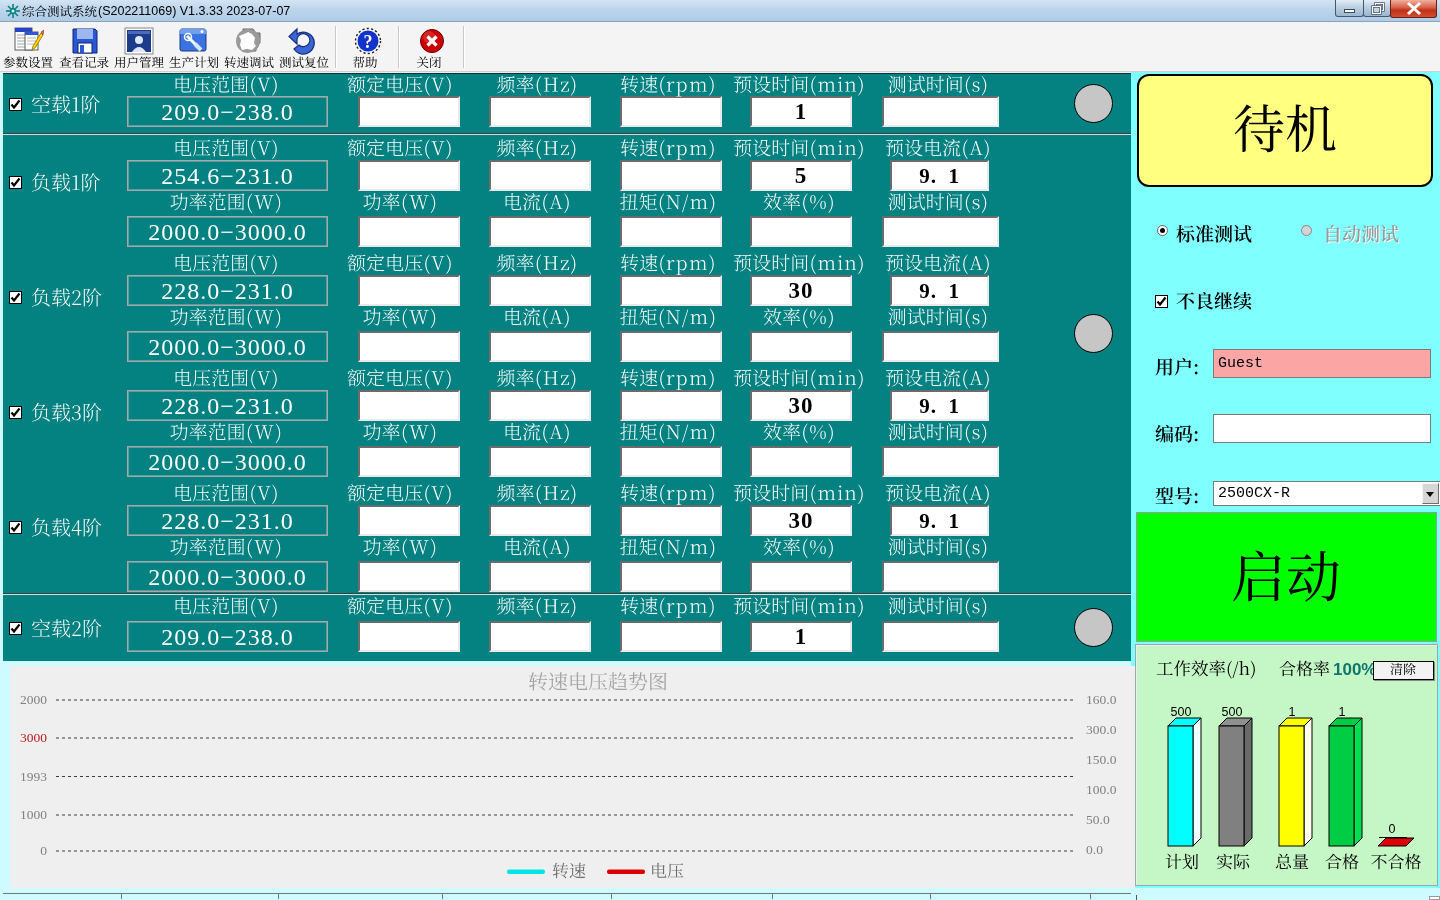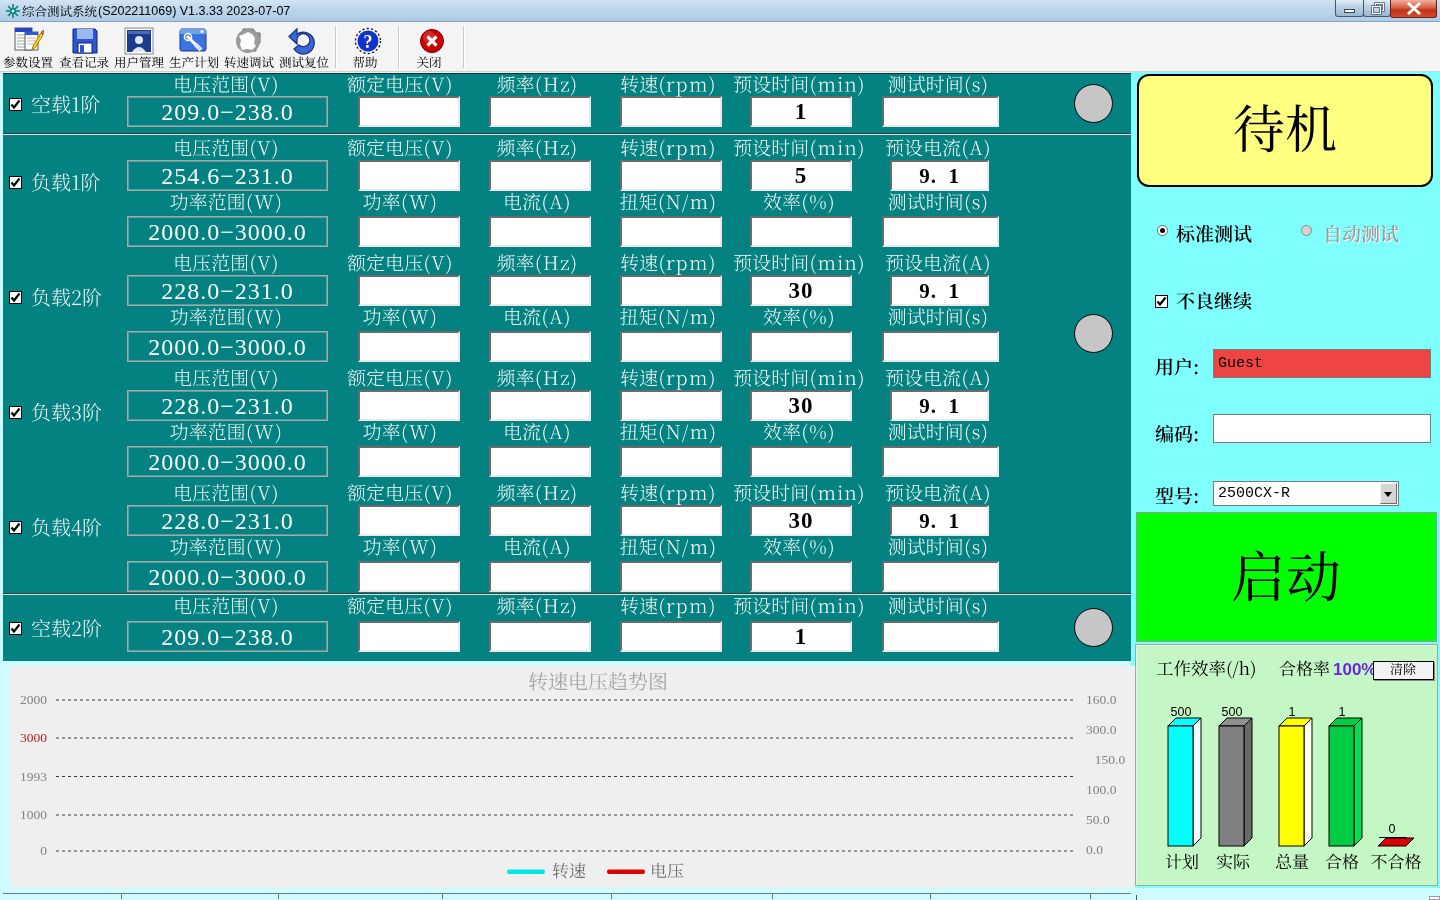--- a/index.html
+++ b/index.html
@@ -220,33 +220,33 @@
 <div class="abs" style="left:1131px;top:72px;width:309px;height:816px;background:#80ffff"></div>
 <div class="abs" style="left:1137px;top:74px;width:296px;height:113px;background:#ffff80;border:2px solid #000;border-radius:12px"></div>
 <div class="abs" style="left:1157px;top:225px;width:11px;height:11px;border-radius:50%;background:#fff;border:1px solid #666"></div>
 <div class="abs" style="left:1160px;top:228px;width:5px;height:5px;border-radius:50%;background:#000"></div>
 <div class="abs" style="left:1301px;top:225px;width:11px;height:11px;border-radius:50%;background:#d4d4d4;border:1px solid #888"></div>
 <div style="position:absolute;left:1155px;top:295px;width:13px;height:13px;background:#fff;border:1px solid #000">
     <svg width="11" height="11" viewBox="0 0 11 11" style="position:absolute;left:0;top:0">
       <path d="M1.5 5.5 L4 8.5 L9.5 1.5" stroke="#000" stroke-width="2.2" fill="none"></path>
     </svg>
   </div>
-<div class="abs" style="left:1213px;top:349px;width:218px;height:29px;background:#ef4444;border:1px solid #7b7b7b">
+<div class="abs" style="left:1213px;top:349px;width:218px;height:29px;background:#fca5a5;border:1px solid #7b7b7b">
     <div style="position:absolute;left:4px;top:5px;font:15px 'Liberation Mono',monospace;color:#000">Guest</div>
   </div>
 <div class="abs" style="left:1213px;top:414px;width:218px;height:29px;background:#fff;border:1px solid #7b7b7b"></div>
-<div class="abs" style="left:1213px;top:481px;width:186px;height:25px;background:#fff;border:1px solid #7b7b7b">
+<div class="abs" style="left:1213px;top:481px;width:228px;height:25px;background:#fff;border:1px solid #7b7b7b">
     <div style="position:absolute;left:4px;top:3px;font:15px 'Liberation Mono',monospace;color:#000">2500CX-R</div>
     <div style="position:absolute;right:1px;top:1px;width:17px;height:21px;background:#d6d6d6;border:1px solid;border-color:#f5f5f5 #6e6e6e #6e6e6e #f5f5f5"><svg width="15" height="19">
         <polygon points="3,8 11,8 7,13" fill="#000"></polygon>
       </svg></div>
   </div>
 <div class="abs" style="left:1136px;top:512px;width:301px;height:130px;background:#00ff00;border:1px solid #9a9a9a"></div>
 <div class="abs" style="left:1135px;top:644px;width:303px;height:242px;background:#c5f6c5;border:1px solid #9aa;box-shadow:inset 1px 1px 0 #eee"></div>
-<div class="abs" style="left:1333px;top:660px;font:bold 17px 'Liberation Sans',sans-serif;color:#6d28d9">100%</div>
+<div class="abs" style="left:1333px;top:660px;font:bold 17px 'Liberation Sans',sans-serif;color:#0f766e">100%</div>
 <div class="abs" style="left:1373px;top:661px;width:61px;height:19px;background:#f2f2f2;border:1px solid #000;box-shadow:1px 1px 0 #888"></div>
 <div class="abs" style="left:1161px;top:705px;width:40px;text-align:center;font:12.5px 'Liberation Sans',sans-serif;color:#000">500</div>
 <div class="abs" style="left:1212px;top:705px;width:40px;text-align:center;font:12.5px 'Liberation Sans',sans-serif;color:#000">500</div>
 <div class="abs" style="left:1272px;top:705px;width:40px;text-align:center;font:12.5px 'Liberation Sans',sans-serif;color:#000">1</div>
 <div class="abs" style="left:1322px;top:705px;width:40px;text-align:center;font:12.5px 'Liberation Sans',sans-serif;color:#000">1</div>
 <div class="abs" style="left:1372px;top:822px;width:40px;text-align:center;font:12.5px 'Liberation Sans',sans-serif;color:#000">0</div>
 <div class="abs" style="left:1379px;top:836.5px;width:28px;height:1px;background:#000"></div>
 <div class="abs" style="left:10px;top:666px;width:1125px;height:222px;background:#efefef"></div>
 <svg class="abs" style="left:10px;top:666px" width="1125" height="222" viewBox="0 0 1125 222">
     <line x1="46" y1="34" x2="1066" y2="34" stroke="#3c3c30" stroke-width="1" stroke-dasharray="3 3"></line>
@@ -257,21 +257,21 @@
     <rect x="497" y="203.5" width="38" height="4.5" rx="2" fill="#00e5e5"></rect>
     <rect x="597" y="203.5" width="38" height="4.5" rx="2" fill="#dd0000"></rect>
   </svg>
 <div class="abs" style="left:0px;top:692px;width:47px;text-align:right;font:13.5px 'Liberation Serif',serif;color:#808080">2000</div>
 <div class="abs" style="left:0px;top:730px;width:47px;text-align:right;font:13.5px 'Liberation Serif',serif;color:#b91c1c">3000</div>
 <div class="abs" style="left:0px;top:768.5px;width:47px;text-align:right;font:13.5px 'Liberation Serif',serif;color:#808080">1993</div>
 <div class="abs" style="left:0px;top:807px;width:47px;text-align:right;font:13.5px 'Liberation Serif',serif;color:#808080">1000</div>
 <div class="abs" style="left:0px;top:843px;width:47px;text-align:right;font:13.5px 'Liberation Serif',serif;color:#808080">0</div>
 <div class="abs" style="left:1086px;top:692px;width:48px;text-align:left;font:13.5px 'Liberation Serif',serif;color:#808080">160.0</div>
 <div class="abs" style="left:1086px;top:722px;width:48px;text-align:left;font:13.5px 'Liberation Serif',serif;color:#808080">300.0</div>
-<div class="abs" style="left:1086px;top:752px;width:48px;text-align:center;font:13.5px 'Liberation Serif',serif;color:#808080">150.0</div>
+<div class="abs" style="left:1086px;top:752px;width:48px;text-align:left;font:13.5px 'Liberation Serif',serif;color:#808080">150.0</div>
 <div class="abs" style="left:1086px;top:782px;width:48px;text-align:left;font:13.5px 'Liberation Serif',serif;color:#808080">100.0</div>
 <div class="abs" style="left:1086px;top:812px;width:48px;text-align:left;font:13.5px 'Liberation Serif',serif;color:#808080">50.0</div>
 <div class="abs" style="left:1086px;top:842px;width:48px;text-align:left;font:13.5px 'Liberation Serif',serif;color:#808080">0.0</div>
 <div class="abs" style="left:0;top:888px;width:1440px;height:12px;background:#cdfbff"></div>
 <div class="abs" style="left:3px;top:893px;width:1128px;height:1px;background:#777"></div>
 <div class="abs" style="left:121px;top:893px;width:1px;height:6px;background:#777"></div>
 <div class="abs" style="left:278px;top:893px;width:1px;height:6px;background:#777"></div>
 <div class="abs" style="left:442px;top:893px;width:1px;height:6px;background:#777"></div>
 <div class="abs" style="left:611px;top:893px;width:1px;height:6px;background:#777"></div>
 <div class="abs" style="left:772px;top:893px;width:1px;height:6px;background:#777"></div>

